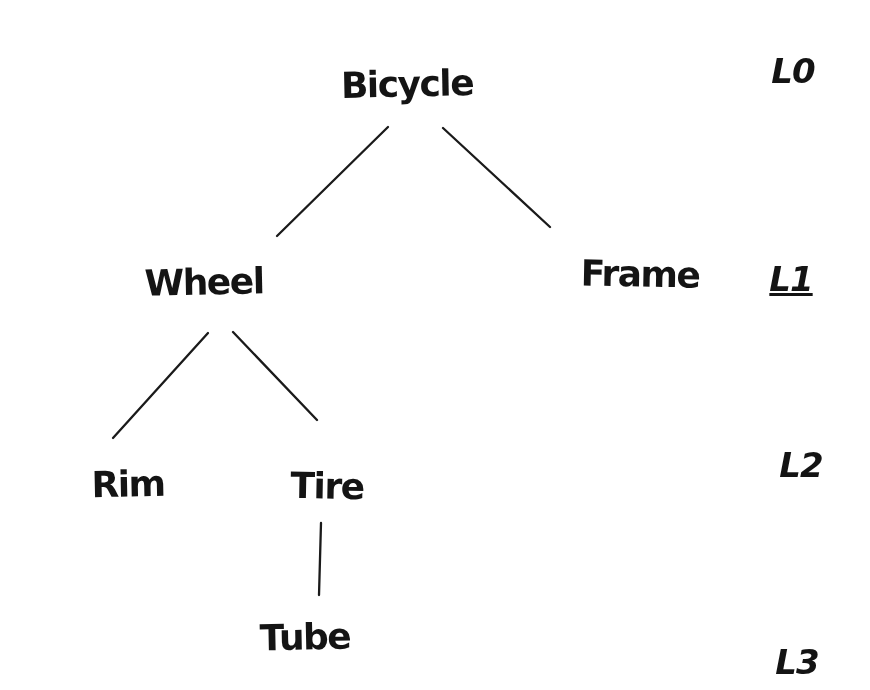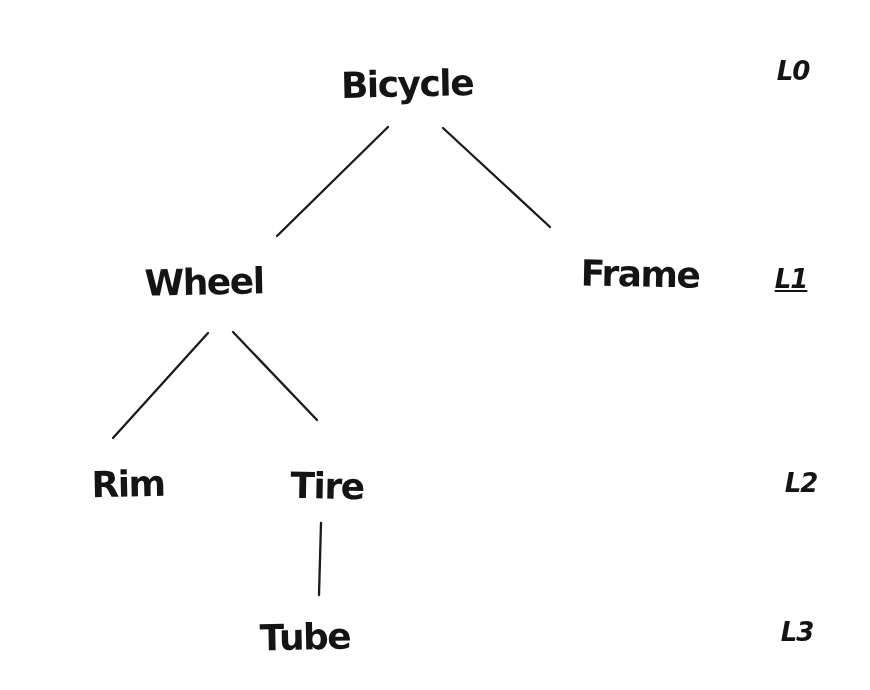--- a/index.html
+++ b/index.html
@@ -35,39 +35,39 @@
     font-weight: bold;
     letter-spacing: -1.5px;
     white-space: nowrap;
     color: #141414;
   }
   .node.tilt-l { transform: translate(-50%, -50%) rotate(-1.2deg); }
   .node.tilt-r { transform: translate(-50%, -50%) rotate(1deg); }
   .lvl {
     position: absolute;
     transform: translate(-50%, -50%);
-    font-size: 26px;
+    font-size: 34px;
     font-weight: bold;
     font-style: italic;
     letter-spacing: -1px;
     white-space: nowrap;
     color: #141414;
   }
   
   #n-bicycle { left: 407px; top: 84px; }
   #n-wheel   { left: 204px; top: 282px; }
   #n-frame   { left: 640px; top: 274px; }
   #n-rim     { left: 128px; top: 484px; }
   #n-tire    { left: 327px; top: 486px; }
   #n-tube    { left: 305px; top: 637px; }
   
   #lvl-0 { left: 793px; top: 71px; }
   #lvl-1 { left: 791px; top: 279px; text-decoration: underline; }
-  #lvl-2 { left: 801px; top: 483px; }
-  #lvl-3 { left: 797px; top: 632px; }
+  #lvl-2 { left: 801px; top: 465px; }
+  #lvl-3 { left: 797px; top: 662px; }
 </style>
 </head>
 <body>
 
 <div class="canvas">
 
   <svg class="edges-svg" viewBox="0 0 870 690" xmlns="http://www.w3.org/2000/svg">
     <line x1="388" y1="127" x2="277" y2="236"></line>
     <line x1="443" y1="128" x2="550" y2="227"></line>
     <line x1="208" y1="333" x2="113" y2="438"></line>

